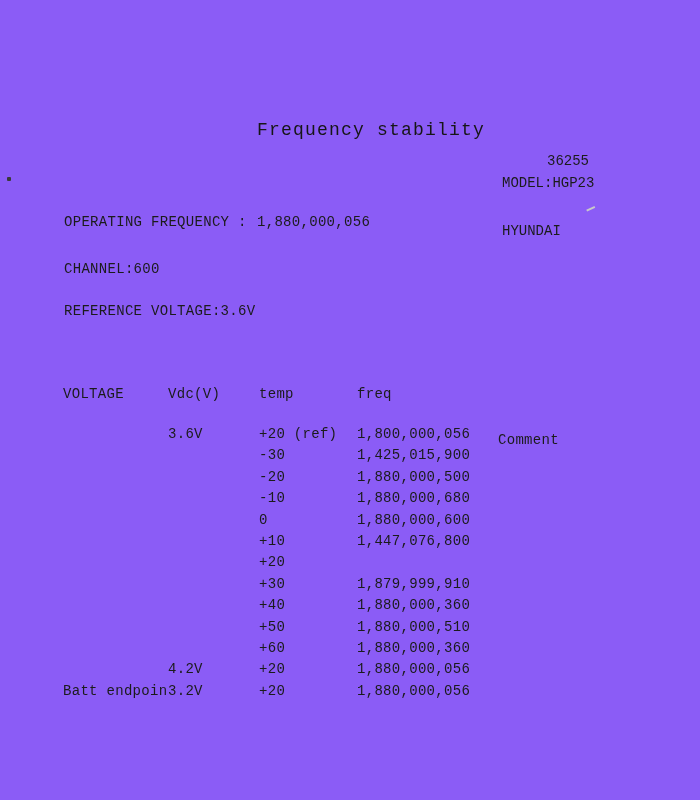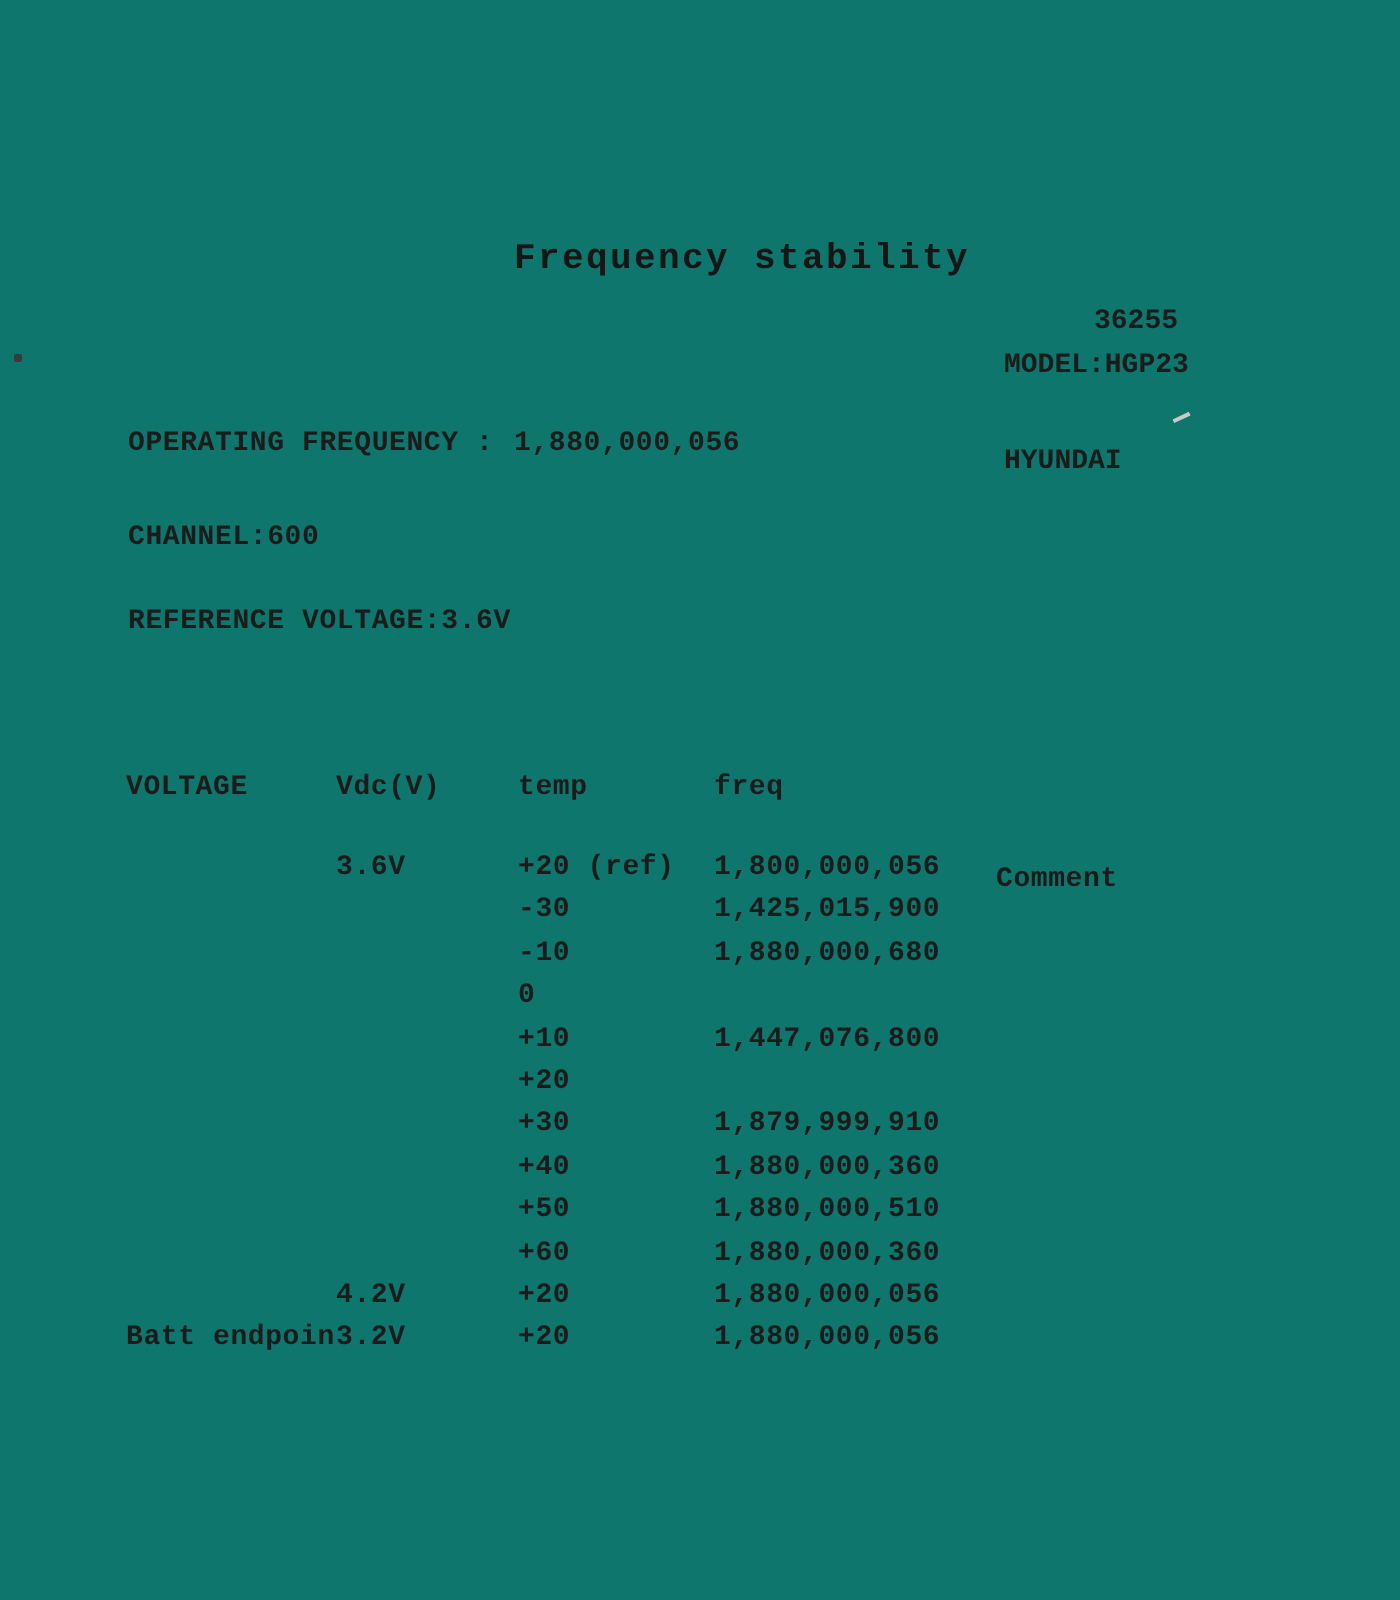--- a/index.html
+++ b/index.html
@@ -4,24 +4,24 @@
 <style>
   html, body {
     margin: 0;
     padding: 0;
     background: #ffffff;
   }
   #page {
     position: relative;
     width: 700px;
     height: 800px;
-    background: #0f766e;
+    background: #8b5cf6;
     overflow: hidden;
     font-family: "Liberation Mono", "DejaVu Sans Mono", monospace;
-    font-weight: bold;
+    font-weight: normal;
     color: #1b1b1b;
     -webkit-font-smoothing: antialiased;
   }
   .abs { position: absolute; white-space: pre; }
 
   .doc-title {
     left: 257px;
     top: 120px;
     font-size: 18px;
     letter-spacing: 1.2px;
@@ -105,33 +105,41 @@
     </div>
 
     <div class="table-row">
       <span class="col-voltage"></span>
       <span class="col-vdc"></span>
       <span class="col-temp">-30</span>
       <span class="col-freq">1,425,015,900</span>
       <span class="col-comment"></span>
     </div>
 
+    <div class="table-row">
+      <span class="col-voltage"></span>
+      <span class="col-vdc"></span>
+      <span class="col-temp">-20</span>
+      <span class="col-freq">1,880,000,500</span>
+      <span class="col-comment"></span>
+    </div>
 
     <div class="table-row">
       <span class="col-voltage"></span>
       <span class="col-vdc"></span>
       <span class="col-temp">-10</span>
       <span class="col-freq">1,880,000,680</span>
       <span class="col-comment"></span>
     </div>
 
     <div class="table-row">
       <span class="col-voltage"></span>
       <span class="col-vdc"></span>
       <span class="col-temp">0</span>
+      <span class="col-freq">1,880,000,600</span>
       <span class="col-comment"></span>
     </div>
 
     <div class="table-row">
       <span class="col-voltage"></span>
       <span class="col-vdc"></span>
       <span class="col-temp">+10</span>
       <span class="col-freq">1,447,076,800</span>
       <span class="col-comment"></span>
     </div>

